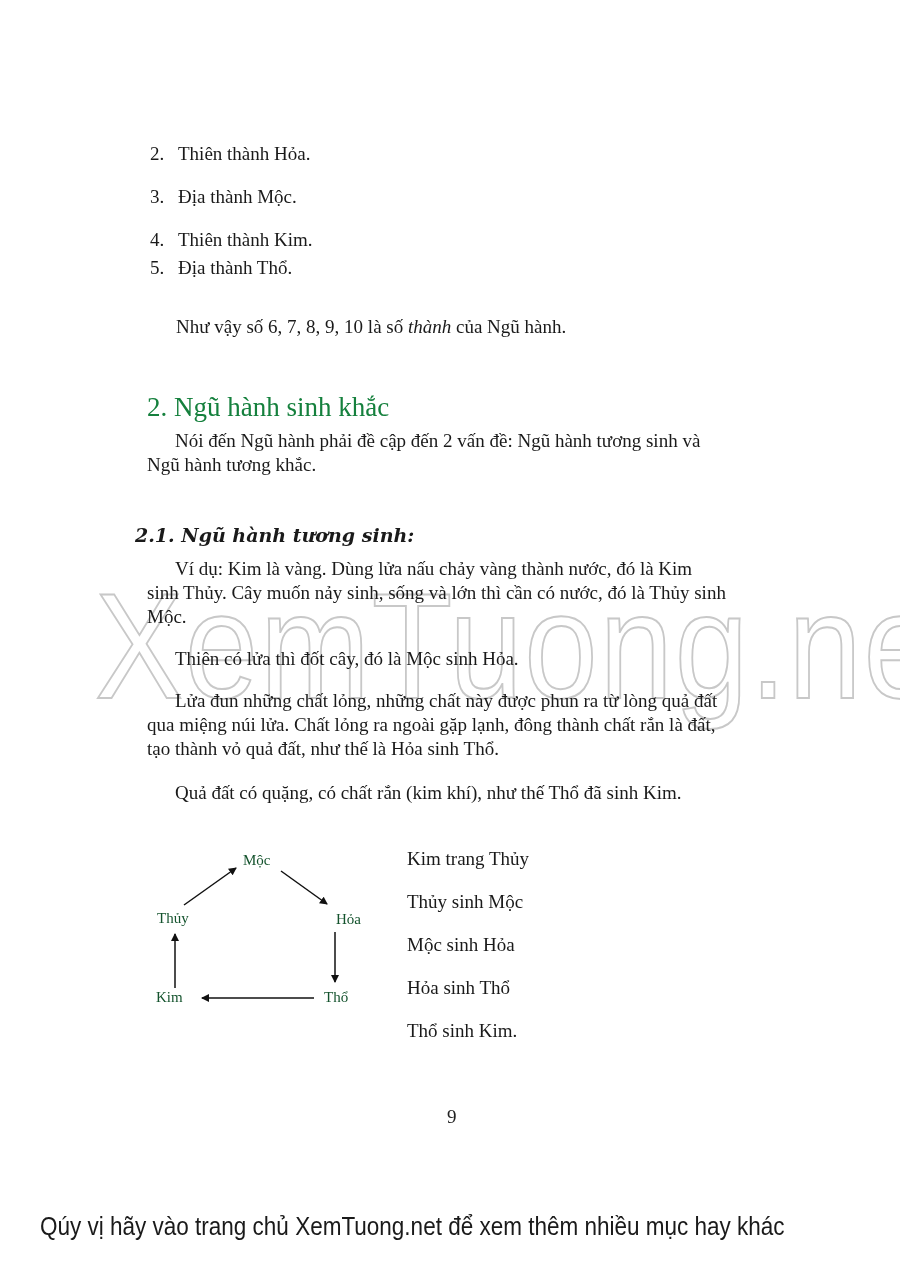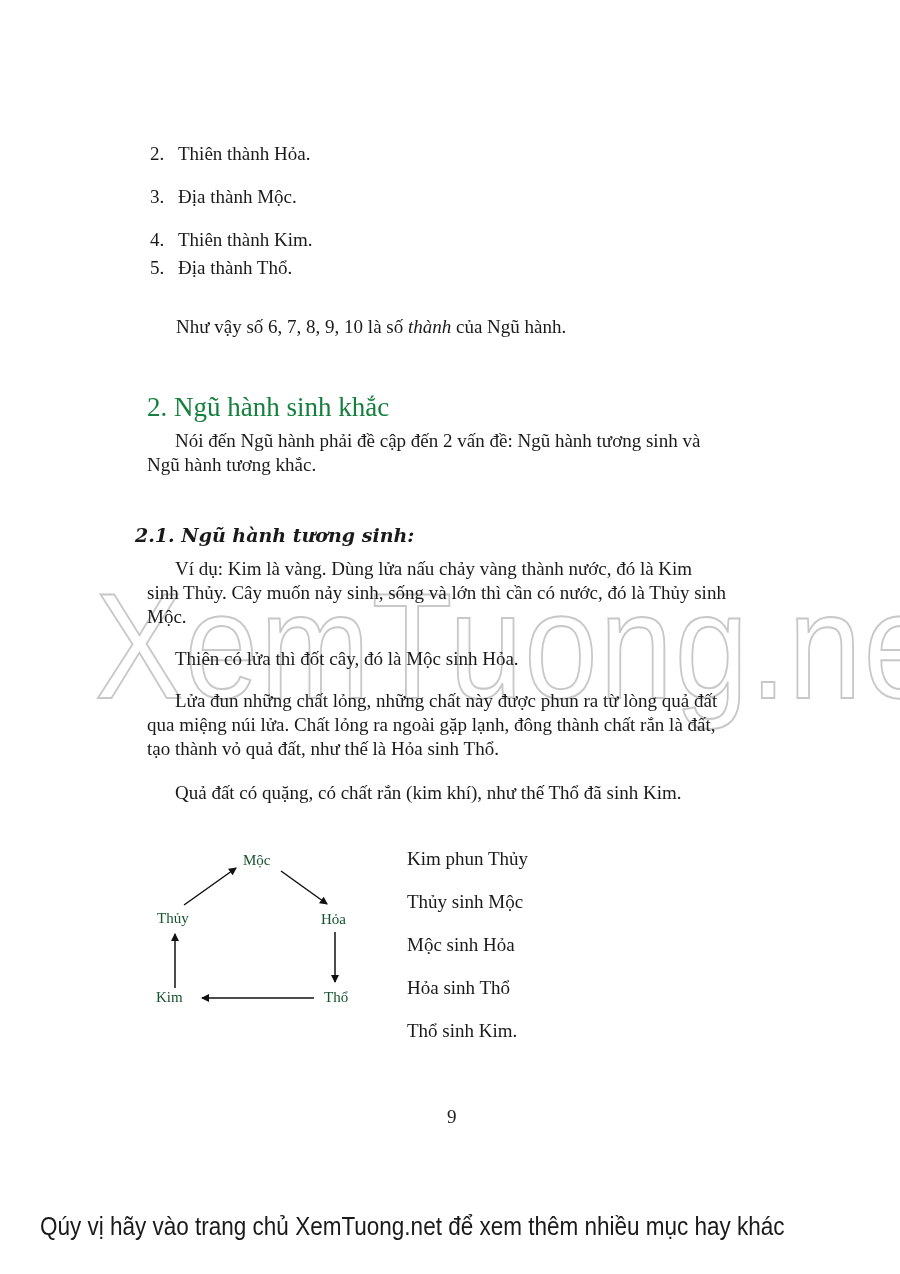--- a/index.html
+++ b/index.html
@@ -59,27 +59,27 @@
           <path d="M0,0 L8,4 L0,8 Z" fill="#111"></path>
         </marker>
       </defs>
       <line x1="44" y1="65" x2="96" y2="28" stroke="#111" stroke-width="1.5" marker-end="url(#ah)"></line>
       <line x1="141" y1="31" x2="187" y2="64" stroke="#111" stroke-width="1.5" marker-end="url(#ah)"></line>
       <line x1="195" y1="92" x2="195" y2="142" stroke="#111" stroke-width="1.5" marker-end="url(#ah)"></line>
       <line x1="174" y1="158" x2="62" y2="158" stroke="#111" stroke-width="1.5" marker-end="url(#ah)"></line>
       <line x1="35" y1="148" x2="35" y2="94" stroke="#111" stroke-width="1.5" marker-end="url(#ah)"></line>
     </svg>
     <div class="diag-label" style="left:103px; top:12px;">Mộc</div>
-    <div class="diag-label" style="left:181px; top:71px;">Hỏa</div>
+    <div class="diag-label" style="left:196px; top:71px;">Hỏa</div>
     <div class="diag-label" style="left:184px; top:149px;">Thổ</div>
     <div class="diag-label" style="left:16px; top:149px;">Kim</div>
     <div class="diag-label" style="left:17px; top:70px;font-family:Liberation Serif, serif;">Thủy</div>
   </div>
 
-  <div class="abs txt" style="left:407px; top:848px;">Kim phun Thủy</div>
+  <div class="abs txt" style="left:407px; top:848px;">Kim trang Thủy</div>
   <div class="abs txt" style="left:407px; top:891px;">Thủy sinh Mộc</div>
   <div class="abs txt" style="left:407px; top:934px;">Mộc sinh Hỏa</div>
   <div class="abs txt" style="left:407px; top:977px;">Hỏa sinh Thổ</div>
   <div class="abs txt" style="left:407px; top:1020px;">Thổ sinh Kim.</div>
 
   <div class="pagenum">9</div>
 
   <div class="footer">Qúy vị hãy vào trang chủ XemTuong.net để xem thêm nhiều mục hay khác</div>
 </div>
 

